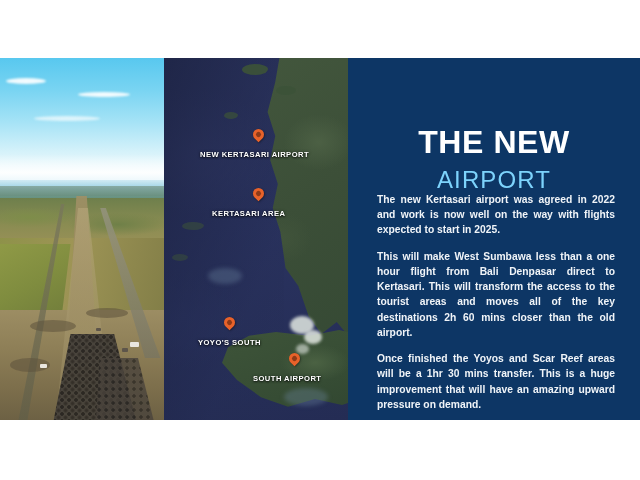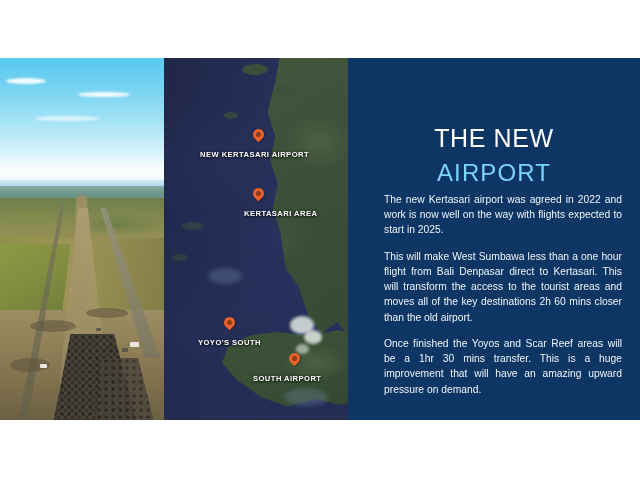--- a/index.html
+++ b/index.html
@@ -304,38 +304,39 @@
   }
   #title-block {
     position: absolute;
     left: 0;
     top: 68px;
     width: 292px;
     text-align: center;
   }
   #title-line1 {
     color: #ffffff;
-    font-size: 25px;
-    font-weight: normal;
+    font-size: 32px;
+    font-weight: bold;
     letter-spacing: .6px;
     line-height: 1.02;
   }
   #title-line2 {
     color: #7dd3fc;
     font-size: 24px;
     font-weight: 300;
     letter-spacing: 1.1px;
     line-height: 1.12;
     margin-top: 8px;
   }
   #body-block {
     position: absolute;
-    left: 36px;
+    left: 29px;
     top: 134px;
     width: 238px;
+    font-weight: bold;
   }
   #body-block p {
     margin: 0 0 11px 0;
     color: #f0f4f8;
     font-size: 10.3px;
     line-height: 1.48;
     text-align: justify;
     text-justify: inter-word;
   }
   #body-block p:last-child { margin-bottom: 13px; }
@@ -389,21 +390,21 @@
       <div class="mp-cloud" style="left:126px; top:258px; width:24px; height:18px;"></div>
       <div class="mp-cloud" style="left:140px; top:272px; width:18px; height:14px;"></div>
       <div class="mp-cloud" style="left:132px; top:286px; width:13px; height:10px; opacity:.7;"></div>
 
       <div class="pin" style="left:89px;  top:71px;"></div>
       <div class="pin" style="left:89px;  top:130px;"></div>
       <div class="pin" style="left:60px;  top:259px;"></div>
       <div class="pin" style="left:125px; top:295px;"></div>
 
       <div class="map-label" style="left:36px;  top:92px;">NEW KERTASARI AIRPORT</div>
-      <div class="map-label" style="left:48px;  top:151px;margin-left:32px;">KERTASARI AREA</div>
+      <div class="map-label" style="left:48px;  top:151px;">KERTASARI AREA</div>
       <div class="map-label" style="left:34px;  top:280px;">YOYO'S SOUTH</div>
       <div class="map-label" style="left:89px;  top:316px;">SOUTH AIRPORT</div>
     </div>
 
     <div id="text-panel">
       <div id="title-block">
         <div id="title-line1">THE NEW</div>
         <div id="title-line2">AIRPORT</div>
       </div>
       <div id="body-block">

